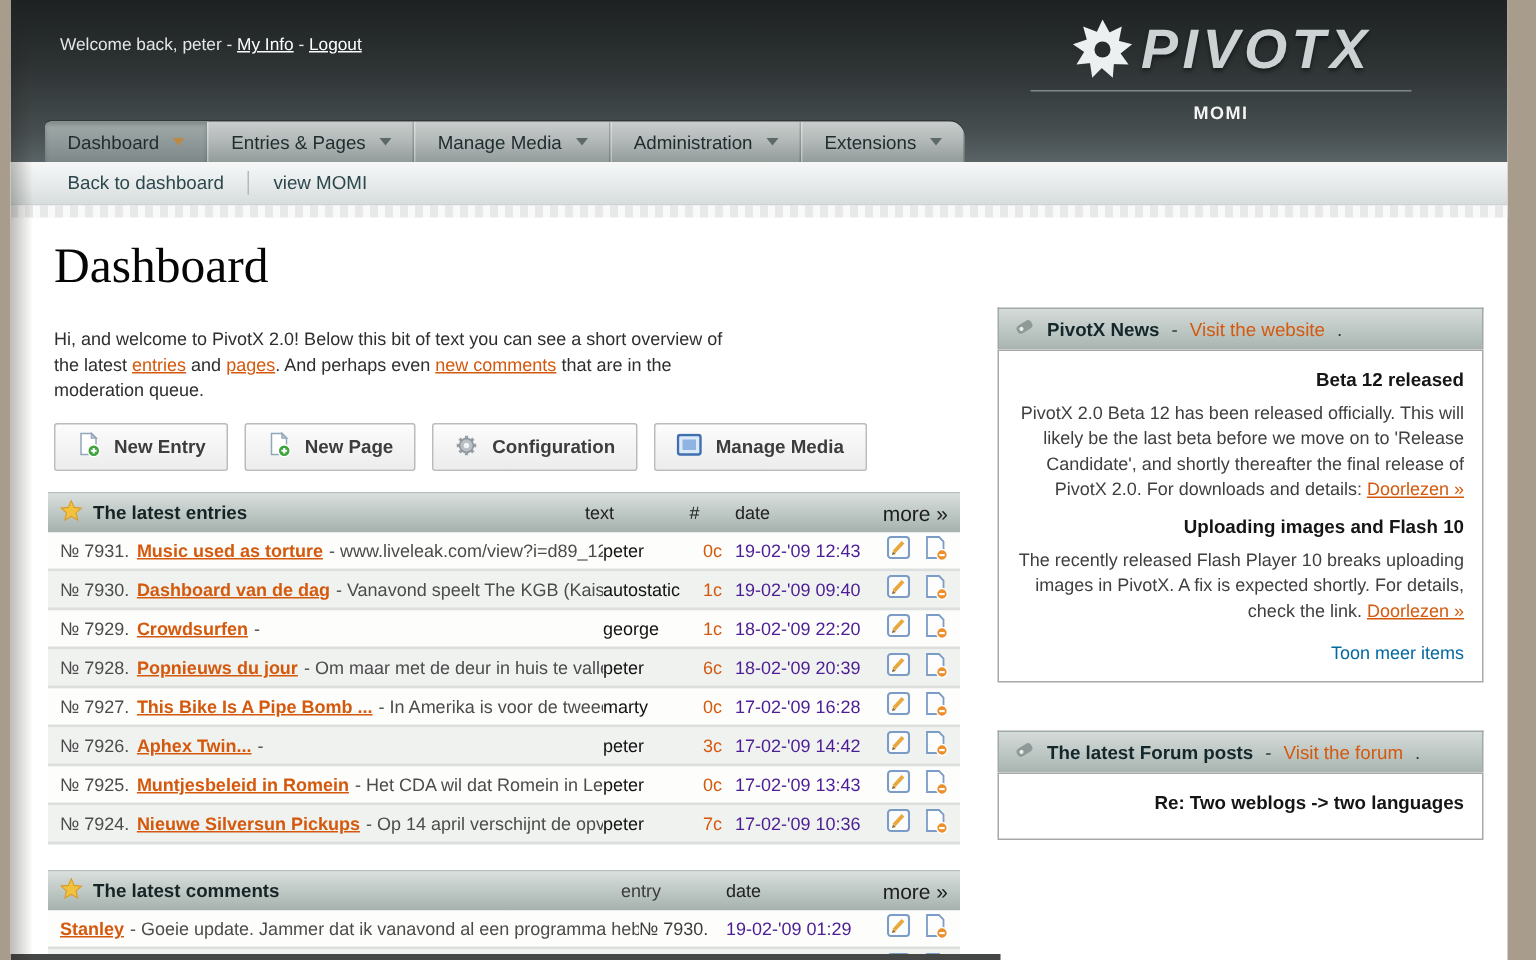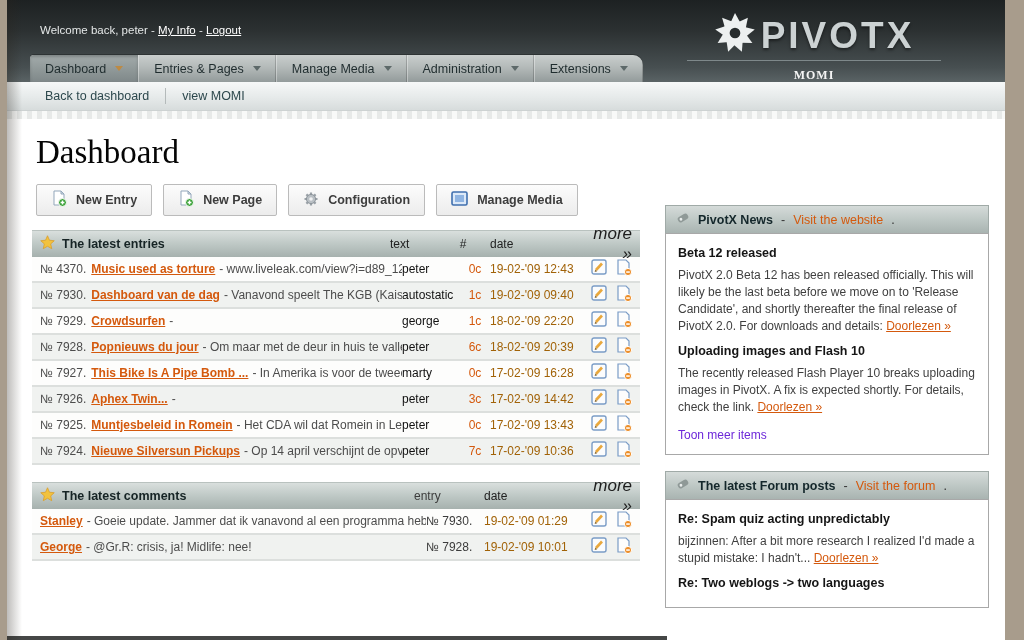--- a/index.html
+++ b/index.html
@@ -13,33 +13,33 @@
     position:relative; margin-left:7px; width:998px; height:640px;
     background:#fff; overflow:hidden;
   }
   .left-shade {
     position:absolute; left:0; top:0; bottom:0; width:15px; z-index:60;
     background:linear-gradient(90deg, rgba(40,35,28,0.30), rgba(40,35,28,0)); pointer-events:none;
   }
 
   
   .hdr {
-    position:relative; height:82px;
+    position:relative; height:108px;
     background:linear-gradient(180deg,#1d2122 0%,#2c3132 38%,#474f51 82%,#5a6365 100%);
   }
   .welcome { position:absolute; left:33px; top:24px; color:#e4e7e7; font-size:11.5px; }
   .welcome a { color:#fff; text-decoration:underline; cursor:pointer; }
   .logo { position:absolute; right:58px; top:12px; width:266px; text-align:center; }
-  .logo-row { display:flex; align-items:flex-end; justify-content:center; gap:5px; }
+  .logo-row { display:flex; align-items:flex-start; justify-content:center; gap:5px;font-style:italic; }
   .wordmark {
     font-size:37px; font-weight:bold; color:#ccd2d3; letter-spacing:3px;
     text-shadow:0 2px 3px rgba(0,0,0,0.45);
   }
   .logo-line { height:1px; background:#7e888a; margin:3px 6px 0 6px; }
-  .blogname { margin-top:7px; font-size:12px; font-weight:bold; color:#f4f4f4; letter-spacing:1px;font-family:Liberation Serif, serif; }
+  .blogname { margin-top:7px; font-size:12px; font-weight:bold; color:#f4f4f4; letter-spacing:1px; }
 
   
   .tabs {
     position:absolute; left:23px; bottom:0; display:flex; height:27px;
     border-radius:4px 10px 0 0; overflow:hidden;
     background:linear-gradient(180deg,#c9cecd 0%,#b4bab9 45%,#939b9b 100%);
     box-shadow:0 -1px 0 rgba(0,0,0,0.25);
   }
   .tab {
     display:flex; align-items:center; gap:9px; padding:0 15px;
@@ -100,47 +100,47 @@
     border-bottom:2px solid #dcdfdd; background:#fdfdfc;
   }
   .trow:nth-child(even) { background:#f0f2f0; }
   .c-entry { flex:1; min-width:0; overflow:hidden; white-space:nowrap; }
   .c-entry .num { color:#4c4c4c; margin-right:5px; }
   .c-entry a.title { color:#d4590d; font-weight:bold; text-decoration:underline; cursor:pointer; }
   .c-entry .desc { color:#4c4c4c; margin-left:4px; }
   .c-user  { width:58px; overflow:hidden; white-space:nowrap; color:#111; }
   .c-count { width:30px; text-align:center; }
   .c-count a { color:#d4590d; cursor:pointer; }
-  .c-date  { width:94px; color:#a16207; }
+  .c-date  { width:94px; color:#4c1d95; }
   .c-icons { width:48px; display:flex; gap:8px; justify-content:flex-end; }
   .c-icons svg { cursor:pointer; }
   .h-user { width:58px; } .h-count { width:30px; text-align:center; } .h-date { width:94px;margin-left:12px; }
   .h-more { width:48px; text-align:right; }
-  .h-more a { color:#1d1d1d; text-decoration:none; font-size:17px; cursor:pointer;font-style:italic; }
+  .h-more a { color:#1d1d1d; text-decoration:none; font-size:14px; cursor:pointer; }
   .c-centry { width:58px; color:#3c3c3c; }
 
   
   .sidebar { position:absolute; left:658px; top:205px; width:324px; z-index:5; }
-  .panel { margin-bottom:16px; }
+  .panel { margin-bottom:32px;text-align:right; }
   .phead {
     display:flex; align-items:center; gap:8px; height:27px; padding:0 10px;
     background:linear-gradient(180deg,#d5dbd9 0%,#bcc6c3 55%,#a9b4b1 100%);
     border:1px solid #a0aaa7; border-bottom:none; font-size:12.5px;
   }
   .phead b { color:#14272b; }
   .phead a { color:#d4590d; text-decoration:none; cursor:pointer; }
   .pbody {
     border:1px solid #a8a8a8; background:#fff; padding:9px 12px 10px 12px;
     line-height:17px; color:#3f3f3f;
   }
   .pbody h4 { margin:8px 0 5px 0; font-size:12.5px; color:#151515; }
   .pbody h4:first-child { margin-top:2px; }
   .pbody p { margin:0 0 8px 0; }
   .pbody a.doorlezen { color:#d4590d; text-decoration:underline; cursor:pointer; }
-  .morelink { color:#6d28d9; text-decoration:none; cursor:pointer; display:inline-block; margin-top:3px; }
+  .morelink { color:#0369a1; text-decoration:none; cursor:pointer; display:inline-block; margin-top:3px; }
 
   .bottom-strip { position:absolute; left:0; top:636px; width:660px; height:4px; background:#454746; z-index:40; }
 </style>
 </head>
 <body>
 
 <div class="page">
 
   <div class="hdr">
     <div class="welcome">
@@ -199,20 +199,21 @@
   <div class="subnav">
     <a class="s1">Back to dashboard</a>
     <span class="sn-div"></span>
     <a>view MOMI</a>
   </div>
   <div class="ribbed"></div>
 
   <div class="main">
     <h1 class="pagetitle">Dashboard</h1>
 
+    <p class="intro"><span>Hi, and welcome to PivotX 2.0! Below this bit of text you can see a short overview of the latest </span><a>entries</a><span> and </span><a>pages</a><span>. And perhaps even </span><a>new comments</a><span> that are in the moderation queue.</span></p>
 
     <div class="btnrow">
       <div class="btn">
         <span>
           <svg width="16" height="17" viewBox="0 0 16 17">
             <path d="M3 1 h7 l3 3 v11 h-10 z" fill="#fff" stroke="#93a7bb"></path>
             <path d="M10 1 l3 3 h-3 z" fill="#d7e0e8" stroke="#93a7bb"></path>
             <circle cx="11.5" cy="12.5" r="4" fill="#3fa33c" stroke="#fff"></circle>
             <path d="M11.5 10.6 v3.8 M9.6 12.5 h3.8" stroke="#fff" stroke-width="1.4"></path>
           </svg>
@@ -264,21 +265,21 @@
           <span>The latest entries</span>
         </span>
         <span class="hcol h-user">text</span>
         <span class="hcol h-count">#</span>
         <span class="hcol h-date">date</span>
         <span class="hcol h-more"><a>more »</a></span>
       </div>
       <div>
 
           <div class="trow">
-            <div class="c-entry"><span class="num">№ 4370.</span><a class="title">Music used as torture</a><span class="desc">- www.liveleak.com/view?i=d89_123</span></div>
+            <div class="c-entry"><span class="num">№ 7931.</span><a class="title">Music used as torture</a><span class="desc">- www.liveleak.com/view?i=d89_123</span></div>
             <div class="c-user">peter</div>
             <div class="c-count"><a>0c</a></div>
             <div class="c-date">19-02-'09 12:43</div>
             <div class="c-icons">
               <span>
                 <svg width="17" height="16" viewBox="0 0 17 16">
                   <rect x="1" y="1" width="14" height="14" rx="2" fill="#fbfcfd" stroke="#7a9cc6" stroke-width="1.4"></rect>
                   <path d="M5 11 L11 4.5" stroke="#e9a83d" stroke-width="2.6"></path>
                   <path d="M3.6 13 l0.7 -2.4 1.9 1.7 z" fill="#8a6a30"></path>
                 </svg>
@@ -564,24 +565,20 @@
             </g>
           </svg>
         </span>
         <b>The latest Forum posts</b>
           <span> - </span>
           <a>Visit the forum</a>
           <span>.</span>
       </div>
       <div class="pbody">
 
-          <div>
-            <h4>Re: Spam quiz acting unpredictably</h4>
-            <p><span>bijzinnen: After a bit more research I realized I'd made a stupid mistake: I hadn't... </span><a class="doorlezen">Doorlezen »</a></p>
-          </div>
 
 
           <div>
             <h4>Re: Two weblogs -&gt; two languages</h4>
 
           </div>
 
       </div>
     </div>
   </div>

